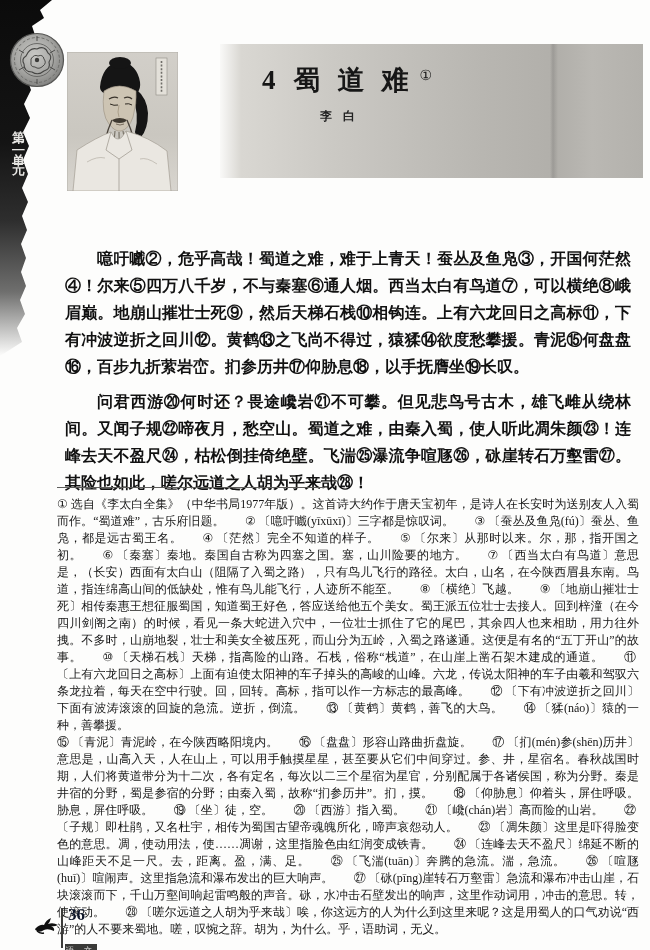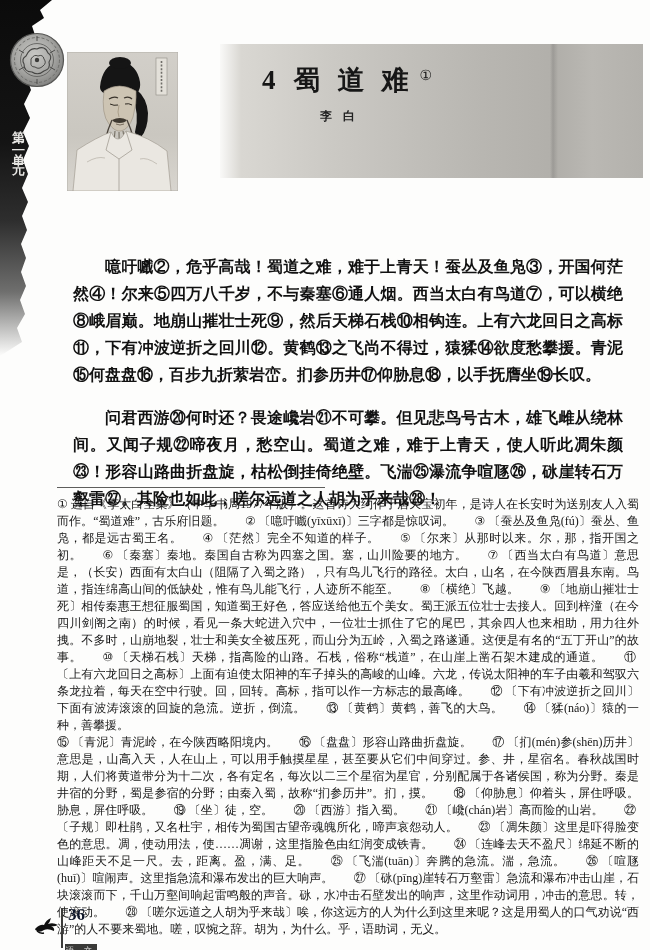--- a/index.html
+++ b/index.html
@@ -29,21 +29,21 @@
       linear-gradient(90deg,rgba(216,214,209,0.1) 0%,#d9d7d2 5%,#cccac5 25%,#c1bfba 45%,#b8b6b1 62%,#b1afaa 80%,#bab8b3 88%,#b3b1ac 100%);
     text-decoration: underline;
   }
   .lesson-title-line{position:absolute;left:42px;top:18px;white-space:nowrap;font-weight:bold;color:#161616;}
   .lesson-number{font-size:27px;margin-right:18px;letter-spacing:0;}
   .lesson-title{font-size:27px;letter-spacing:17px;}
   .title-note{font-size:14px;vertical-align:9px;margin-left:-6px;font-weight:normal;}
   .author{position:absolute;left:100px;top:64px;font-size:12px;font-weight:bold;letter-spacing:11px;color:#222;}
   
   .poem{position:absolute;left:57px;top:237px;width:582px;font-size:16px;line-height:27px;font-weight:bold;text-align:justify;color:#111;}
-  .poem p{margin:16px;text-indent:2em;}
+  .poem p{margin:8px;text-indent:2em;}
   
   .divider{position:absolute;left:57px;top:487px;width:268px;height:1px;background:#5e5e5c;}
   
   .footnotes{position:absolute;left:57px;top:496px;width:582px;font-size:12px;line-height:17px;text-align:justify;color:#161616;}
   .fn{}
   .fn + .fn{margin-left:1.7em;margin-top:32px;}
   .fn-num{margin-right:3px;}
   
   .footer-rule{position:absolute;left:61px;top:908px;width:2px;height:40px;background:#3d3d3b;}
   .bird{position:absolute;left:34px;top:915px;width:26px;height:22px;}
@@ -120,21 +120,21 @@
 
   <div class="header-box">
     <div class="lesson-title-line">
       <span class="lesson-number">4</span><span class="lesson-title">蜀道难</span><span class="title-note">①</span>
     </div>
     <div class="author">李白</div>
   </div>
 
   <div class="poem">
     <p>噫吁嚱②，危乎高哉！蜀道之难，难于上青天！蚕丛及鱼凫③，开国何茫然④！尔来⑤四万八千岁，不与秦塞⑥通人烟。西当太白有鸟道⑦，可以横绝⑧峨眉巅。地崩山摧壮士死⑨，然后天梯石栈⑩相钩连。上有六龙回日之高标⑪，下有冲波逆折之回川⑫。黄鹤⑬之飞尚不得过，猿猱⑭欲度愁攀援。青泥⑮何盘盘⑯，百步九折萦岩峦。扪参历井⑰仰胁息⑱，以手抚膺坐⑲长叹。</p>
-    <p>问君西游⑳何时还？畏途巉岩㉑不可攀。但见悲鸟号古木，雄飞雌从绕林间。又闻子规㉒啼夜月，愁空山。蜀道之难，难于上青天，使人听此凋朱颜㉓！形容山路曲折盘旋，枯松倒挂倚绝壁。飞湍㉕瀑流争喧豗㉖，砯崖转石万壑雷㉗。其险也如此，嗟尔远道之人胡为乎来哉㉘！</p>
+    <p>问君西游⑳何时还？畏途巉岩㉑不可攀。但见悲鸟号古木，雄飞雌从绕林间。又闻子规㉒啼夜月，愁空山。蜀道之难，由秦入蜀，使人听此凋朱颜㉓！连峰去天不盈尺㉔，枯松倒挂倚绝壁。飞湍㉕瀑流争喧豗㉖，砯崖转石万壑雷㉗。其险也如此，嗟尔远道之人胡为乎来哉㉘！</p>
   </div>
 
   <div class="divider"></div>
 
   <div class="footnotes"><span class="fn"><span class="fn-num">①</span><span>选自《李太白全集》（中华书局1977年版）。这首诗大约作于唐天宝初年，是诗人在长安时为送别友人入蜀而作。“蜀道难”，古乐府旧题。</span></span><span class="fn"><span class="fn-num">②</span><span>〔噫吁嚱(yīxūxī)〕三字都是惊叹词。</span></span><span class="fn"><span class="fn-num">③</span><span>〔蚕丛及鱼凫(fú)〕蚕丛、鱼凫，都是远古蜀王名。</span></span><span class="fn"><span class="fn-num">④</span><span>〔茫然〕完全不知道的样子。</span></span><span class="fn"><span class="fn-num">⑤</span><span>〔尔来〕从那时以来。尔，那，指开国之初。</span></span><span class="fn"><span class="fn-num">⑥</span><span>〔秦塞〕秦地。秦国自古称为四塞之国。塞，山川险要的地方。</span></span><span class="fn"><span class="fn-num">⑦</span><span>〔西当太白有鸟道〕意思是，（长安）西面有太白山（阻隔了入蜀之路），只有鸟儿飞行的路径。太白，山名，在今陕西眉县东南。鸟道，指连绵高山间的低缺处，惟有鸟儿能飞行，人迹所不能至。</span></span><span class="fn"><span class="fn-num">⑧</span><span>〔横绝〕飞越。</span></span><span class="fn"><span class="fn-num">⑨</span><span>〔地崩山摧壮士死〕相传秦惠王想征服蜀国，知道蜀王好色，答应送给他五个美女。蜀王派五位壮士去接人。回到梓潼（在今四川剑阁之南）的时候，看见一条大蛇进入穴中，一位壮士抓住了它的尾巴，其余四人也来相助，用力往外拽。不多时，山崩地裂，壮士和美女全被压死，而山分为五岭，入蜀之路遂通。这便是有名的“五丁开山”的故事。</span></span><span class="fn"><span class="fn-num">⑩</span><span>〔天梯石栈〕天梯，指高险的山路。石栈，俗称“栈道”，在山崖上凿石架木建成的通道。</span></span><span class="fn"><span class="fn-num">⑪</span><span>〔上有六龙回日之高标〕上面有迫使太阳神的车子掉头的高峻的山峰。六龙，传说太阳神的车子由羲和驾驭六条龙拉着，每天在空中行驶。回，回转。高标，指可以作一方标志的最高峰。</span></span><span class="fn"><span class="fn-num">⑫</span><span>〔下有冲波逆折之回川〕下面有波涛滚滚的回旋的急流。逆折，倒流。</span></span><span class="fn"><span class="fn-num">⑬</span><span>〔黄鹤〕黄鹤，善飞的大鸟。</span></span><span class="fn"><span class="fn-num">⑭</span><span>〔猱(náo)〕猿的一种，善攀援。</span></span><br><span class="fn"><span class="fn-num">⑮</span><span>〔青泥〕青泥岭，在今陕西略阳境内。</span></span><span class="fn"><span class="fn-num">⑯</span><span>〔盘盘〕形容山路曲折盘旋。</span></span><span class="fn"><span class="fn-num">⑰</span><span>〔扪(mén)参(shēn)历井〕意思是，山高入天，人在山上，可以用手触摸星星，甚至要从它们中间穿过。参、井，星宿名。春秋战国时期，人们将黄道带分为十二次，各有定名，每次以二三个星宿为星官，分别配属于各诸侯国，称为分野。秦是井宿的分野，蜀是参宿的分野；由秦入蜀，故称“扪参历井”。扪，摸。</span></span><span class="fn"><span class="fn-num">⑱</span><span>〔仰胁息〕仰着头，屏住呼吸。胁息，屏住呼吸。</span></span><span class="fn"><span class="fn-num">⑲</span><span>〔坐〕徒，空。</span></span><span class="fn"><span class="fn-num">⑳</span><span>〔西游〕指入蜀。</span></span><span class="fn"><span class="fn-num">㉑</span><span>〔巉(chán)岩〕高而险的山岩。</span></span><span class="fn"><span class="fn-num">㉒</span><span>〔子规〕即杜鹃，又名杜宇，相传为蜀国古望帝魂魄所化，啼声哀怨动人。</span></span><span class="fn"><span class="fn-num">㉓</span><span>〔凋朱颜〕这里是吓得脸变色的意思。凋，使动用法，使……凋谢，这里指脸色由红润变成铁青。</span></span><span class="fn"><span class="fn-num">㉔</span><span>〔连峰去天不盈尺〕绵延不断的山峰距天不足一尺。去，距离。盈，满、足。</span></span><span class="fn"><span class="fn-num">㉕</span><span>〔飞湍(tuān)〕奔腾的急流。湍，急流。</span></span><span class="fn"><span class="fn-num">㉖</span><span>〔喧豗(huī)〕喧闹声。这里指急流和瀑布发出的巨大响声。</span></span><span class="fn"><span class="fn-num">㉗</span><span>〔砯(pīng)崖转石万壑雷〕急流和瀑布冲击山崖，石块滚滚而下，千山万壑间响起雷鸣般的声音。砯，水冲击石壁发出的响声，这里作动词用，冲击的意思。转，使滚动。</span></span><span class="fn"><span class="fn-num">㉘</span><span>〔嗟尔远道之人胡为乎来哉〕唉，你这远方的人为什么到这里来呢？这是用蜀人的口气劝说“西游”的人不要来蜀地。嗟，叹惋之辞。胡为，为什么。乎，语助词，无义。</span></span></div>
 
   <div class="bird">
     <svg width="26" height="22" viewBox="0 0 26 22">
       <path d="M1,14 Q6,9 10,10 Q12,5 17,3 Q16,7 14,9 Q19,7 24,10 Q20,12 17,11 Q21,13 20,16 Q14,13 10,15 Q6,18 3,16 Q1,15 1,14 Z" fill="#101010"></path>
       <path d="M3,16 q3,3 7,2" stroke="#101010" stroke-width="1.4" fill="none"></path>

